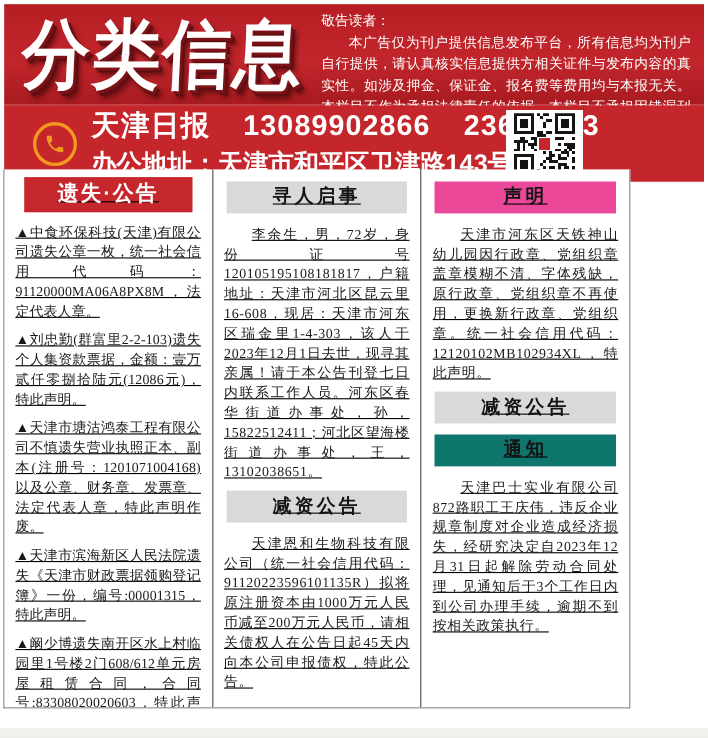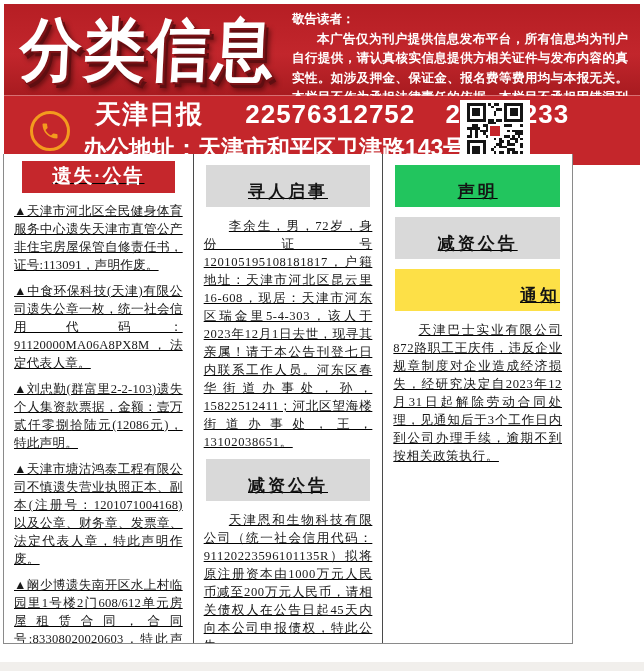--- a/index.html
+++ b/index.html
@@ -8,44 +8,44 @@
 
   
   .banner{position:absolute;left:4px;top:4px;width:636px;height:161px;background:#bd2127;color:#fff;}
   .banner-top{display:flex;height:91px;border-bottom:1px solid rgba(255,210,210,.45);
               background:linear-gradient(180deg,#b61e24 0%,#c2262c 55%,#a81b20 100%);}
   .banner-title{flex:0 0 288px;display:flex;align-items:center;justify-content:center;
         font-family:"Liberation Sans","DejaVu Sans",sans-serif;font-weight:bold;font-size:62px;
         letter-spacing:2px;color:#fff;transform:scaleY(1.1) skewX(-3deg);
         text-shadow:2px 2px 0 #7d1216,4px 4px 0 #5f0e11,6px 6px 5px rgba(40,0,0,.55);}
   .banner-notice{flex:1;padding:6px 12px 0 0;font-family:"Liberation Sans","DejaVu Sans",sans-serif;
-        font-size:12.5px;line-height:19.5px;font-weight:bold;text-align:justify;}
+        font-size:12.5px;line-height:19.5px;font-weight:normal;text-align:justify;}
   .notice-body{display:block;text-indent:2em;}
   .banner-bottom{position:relative;height:69px;display:flex;align-items:center;padding-left:26px;
         font-family:"Liberation Sans","DejaVu Sans",sans-serif;font-weight:bold;background:#c4262b;}
   .phone-badge{flex:0 0 auto;width:34px;height:34px;border:3px solid #f39a1e;border-radius:50%;
         display:flex;align-items:center;justify-content:center;margin-right:13px;}
   .phone-badge svg{width:20px;height:20px;fill:#f39a1e;}
   .contact-lines{display:flex;flex-direction:column;}
   .contact-l1{font-size:26px;letter-spacing:1px;white-space:nowrap;}
-  .contact-l1 .seg{margin-right:22px;margin-left:12px;}
+  .contact-l1 .seg{margin-right:22px;}
   .contact-l2{font-size:23px;margin-top:1px;white-space:nowrap;}
   .qr-box{position:absolute;right:110px;top:4px;width:70px;height:62px;background:#fff;padding:3px;box-sizing:border-box;}
   .qr-box svg{width:100%;height:100%;fill:#151515;}
 
   
   .columns{position:absolute;left:3px;top:154px;width:570px;height:490px;display:flex;
            border:1px solid #8a8a8a;border-top:none;box-sizing:border-box;background:#fff;text-decoration:underline;}
   .col{flex:1 1 0;padding:5px 10px 0;overflow:hidden;}
   .col + .col{border-left:1px solid #4a4a4a;}
   .hdr-red{margin:2px 8px 9px;background:#c5272c;color:#fff;text-align:center;
            font-family:"Liberation Sans","DejaVu Sans",sans-serif;font-weight:bold;
            font-size:19px;letter-spacing:2px;padding:2px 0 4px;}
   .hdr-gray{margin:6px 2px 10px;background:#d9d9d9;color:#141414;text-align:center;
-           font-weight:bold;font-size:17px;letter-spacing:3px;padding:15px 0 4px;}
+           font-weight:bold;font-size:17px;letter-spacing:3px;padding:2px 0 4px;}
   .para{margin:0 0 8px;font-size:12.6px;line-height:18px;text-align:justify;
         color:#191919;letter-spacing:.2px;}
   .para.indent{text-indent:2em;letter-spacing:.6px;}
   .footer-strip{position:absolute;left:0;right:0;bottom:0;height:9px;background:#f1efec;}
 </style>
 </head>
 <body>
 
 <div class="page">
 
@@ -59,21 +59,21 @@
     </div>
     <div class="banner-bottom" style="background: rgb(196, 38, 43);">
       <span class="phone-badge">
         <svg viewBox="0 0 24 24">
             <path d="M6.62 10.79c1.44 2.83 3.76 5.14 6.59 6.59l2.2-2.21c.27-.27.67-.36 1.02-.24 1.12.37 2.33.57 3.57.57.55 0 1 .45 1 1V20c0 .55-.45 1-1 1-9.39 0-17-7.61-17-17 0-.55.45-1 1-1h3.5c.55 0 1 .45 1 1 0 1.25.2 2.45.57 3.57.11.35.03.74-.25 1.02l-2.2 2.2z"></path>
           </svg>
       </span>
       <div class="contact-lines">
         <div class="contact-l1">
           <span class="seg">天津日报</span>
-          <span class="seg">22576312752</span>
+          <span class="seg">13089902866</span>
           <span>23602233</span>
         </div>
         <div class="contact-l2">办公地址：天津市和平区卫津路143号</div>
       </div>
       <div class="qr-box">
         <svg id="qrsvg" viewBox="0 0 21 21" shape-rendering="crispEdges">
             <rect x="8" y="0" width="1" height="1"></rect>
             <rect x="10" y="0" width="1" height="1"></rect>
             <rect x="11" y="0" width="1" height="1"></rect>
             <rect x="9" y="1" width="1" height="1"></rect>
@@ -178,36 +178,37 @@
             <rect x="2" y="16" width="3" height="3"></rect>
             <rect x="8.5" y="8.5" width="4" height="4" fill="#c5272c"></rect>
           </svg>
       </div>
     </div>
   </div>
 
   <div class="columns">
       <div class="col">
         <div class="hdr-red" style="background: rgb(197, 39, 44);">遗失·公告</div>
-        <p class="para">▲天津市河北区全民健身体育服务中心遗失天津市直管公产非住宅房屋保管自修责任书，证号:113091，声明作废。</p>
         <p class="para">▲中食环保科技(天津)有限公司遗失公章一枚，统一社会信用代码：91120000MA06A8PX8M，法定代表人章。</p>
         <p class="para">▲刘忠勤(群富里2-2-103)遗失个人集资款票据，金额：壹万贰仟零捌拾陆元(12086元)，特此声明。</p>
         <p class="para">▲天津市塘沽鸿泰工程有限公司不慎遗失营业执照正本、副本(注册号：1201071004168)以及公章、财务章、发票章、法定代表人章，特此声明作废。</p>
+        <p class="para">▲天津市滨海新区人民法院遗失《天津市财政票据领购登记簿》一份，编号:00001315，特此声明。</p>
         <p class="para">▲阚少博遗失南开区水上村临园里1号楼2门608/612单元房屋租赁合同，合同号:83308020020603，特此声明作废。</p>
       </div>
       <div class="col">
         <div class="hdr-gray" style="background: rgb(217, 217, 217);">寻人启事</div>
-        <p class="para indent">李余生，男，72岁，身份证号120105195108181817，户籍地址：天津市河北区昆云里16-608，现居：天津市河东区瑞金里5-4-303，该人于2023年12月1日去世，现寻其亲属！请于本公告刊登七日内联系工作人员。河东区春华街道办事处，孙，15822512411；河北区望海楼街道办事处，王，13102038651。</p>
+        <p class="para indent">李余生，男，72岁，身份证号120105195108181817，户籍地址：天津市河北区昆云里16-608，现居：天津市河东区瑞金里1-4-303，该人于2023年12月1日去世，现寻其亲属！请于本公告刊登七日内联系工作人员。河东区春华街道办事处，孙，15822512411；河北区望海楼街道办事处，王，13102038651。</p>
         <div class="hdr-gray" style="background: rgb(217, 217, 217);">减资公告</div>
         <p class="para indent">天津恩和生物科技有限公司（统一社会信用代码：91120223596101135R）拟将原注册资本由1000万元人民币减至200万元人民币，请相关债权人在公告日起45天内向本公司申报债权，特此公告。</p>
         <div class="hdr-gray" style="background: rgb(217, 217, 217); margin-top: 33px;">公告</div>
         <p class="para indent">现因我司经营业务调整，不再售卖储值卡相关业务，故撤销预付卡备案。</p>
       </div>
       <div class="col">
-        <div class="hdr-gray" style="background: #22c55e;">声明</div>
+        <div class="hdr-gray" style="background: #ec4899;">声明</div>
+        <p class="para indent">天津市河东区天铁神山幼儿园因行政章、党组织章盖章模糊不清、字体残缺，原行政章、党组织章不再使用，更换新行政章、党组织章。统一社会信用代码：12120102MB102934XL，特此声明。</p>
         <div class="hdr-gray" style="background: rgb(217, 217, 217);">减资公告</div>
-        <div class="hdr-gray" style="background: #fde047; text-align: right;">通知</div>
+        <div class="hdr-gray" style="background: #0f766e;">通知</div>
         <p class="para indent">天津巴士实业有限公司872路职工王庆伟，违反企业规章制度对企业造成经济损失，经研究决定自2023年12月31日起解除劳动合同处理，见通知后于3个工作日内到公司办理手续，逾期不到按相关政策执行。</p>
       </div>
     </div>
 
   <div class="footer-strip"></div>
 </div>
 
 </body></html>

